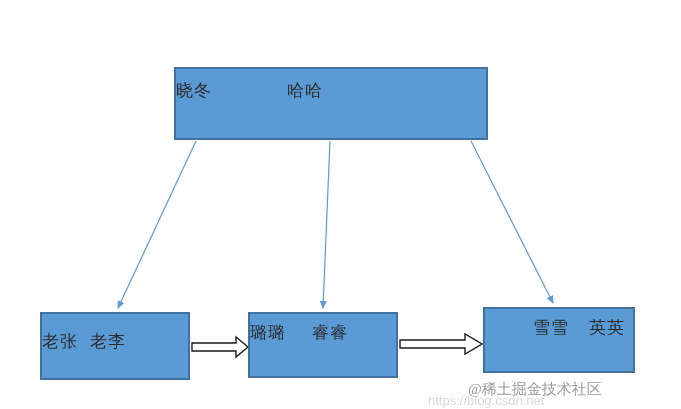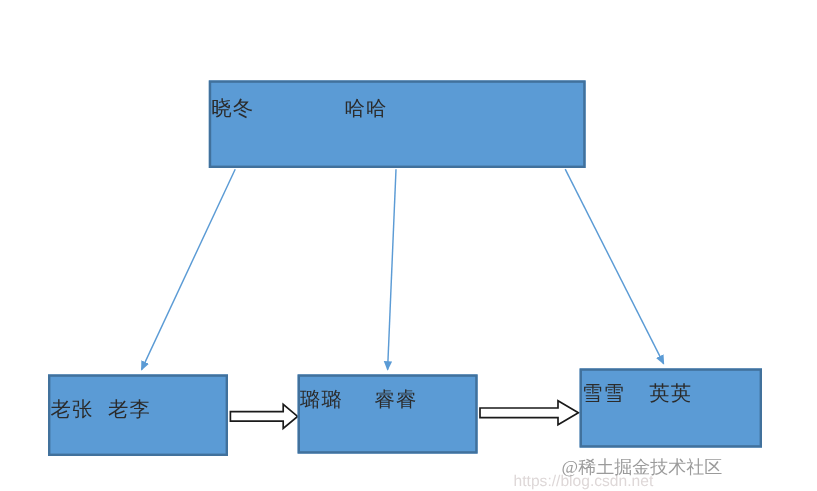--- a/index.html
+++ b/index.html
@@ -49,21 +49,21 @@
   .node-child-1 .names { gap: 12px; padding-top: 16px; }
   .node-child-2 {
     left: 248px; top: 312px;
     width: 150px; height: 66px;
   }
   .node-child-2 .names { gap: 26px; padding-top: 7px; font-family: Liberation Serif, serif; }
   .node-child-3 {
     left: 483px; top: 307px;
     width: 152px; height: 66px;
   }
-  .node-child-3 .names { gap: 20px; padding-top: 7px; }
+  .node-child-3 .names { gap: 20px; padding-top: 7px; margin-left: 48px; }
   .wm-url {
     position: absolute;
     left: 428px; top: 393px;
     color: #ded8d8;
     font-size: 13px;
     font-family: "Liberation Sans", "DejaVu Sans", sans-serif;
     white-space: nowrap;
     z-index: 1;
   }
   .wm-community {

